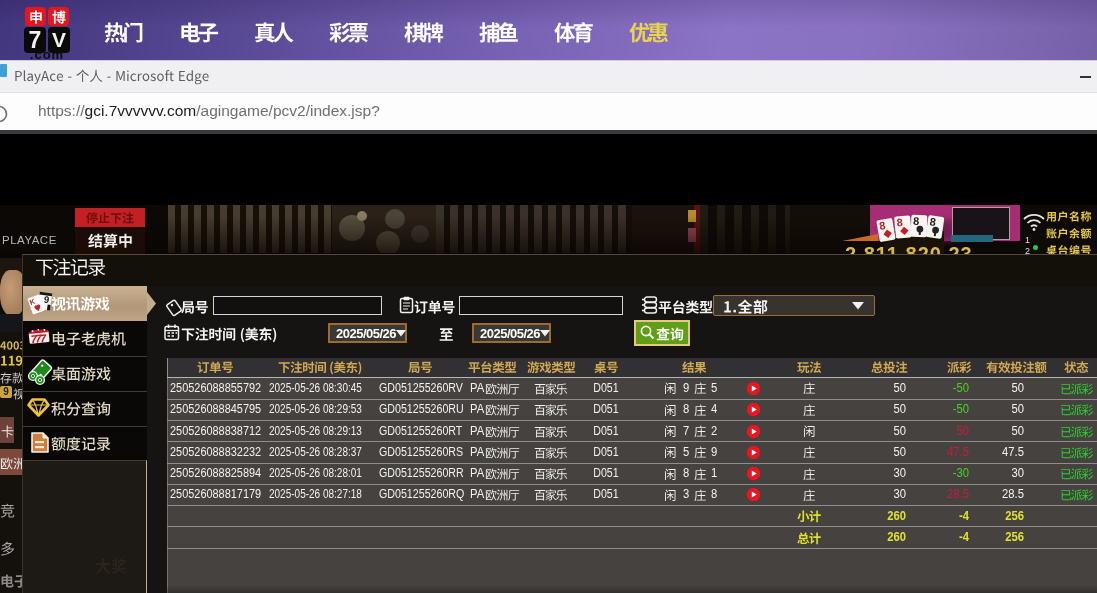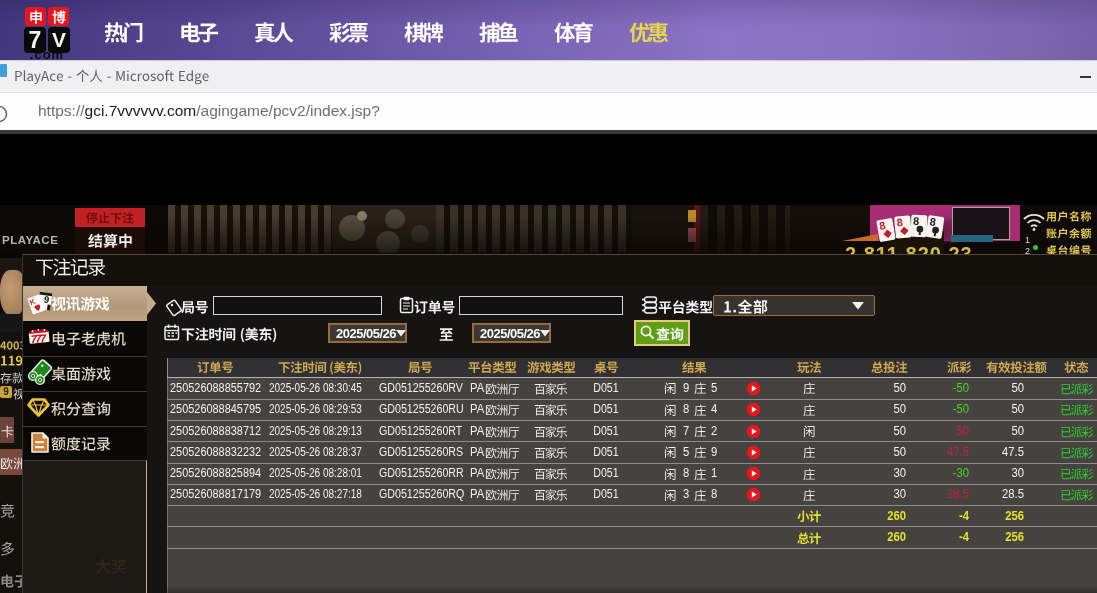--- a/index.html
+++ b/index.html
@@ -259,21 +259,21 @@
 <div style="position:absolute;left:357px;top:6px;width:10px;height:10px;border-radius:50%;background:#8a7a64"></div>
 <div style="position:absolute;left:436px;top:0;width:196px;height:53px;background:repeating-linear-gradient(90deg,#3a3228 0 8px,#140e08 8px 14px)"></div>
 <div style="position:absolute;left:632px;top:0;width:68px;height:53px;background:#1a120c"></div>
 <div style="position:absolute;left:694px;top:0;width:6px;height:53px;background:#5a1410"></div>
 <div style="position:absolute;left:688px;top:5px;width:8px;height:12px;background:#b98a2a"></div>
 <div style="position:absolute;left:688px;top:23px;width:8px;height:14px;background:#a04a5a"></div>
 <div style="position:absolute;left:700px;top:0;width:90px;height:53px;opacity:.55;background:repeating-linear-gradient(90deg,#342a1e 0 8px,#120c07 8px 17px)"></div>
 <div style="position:absolute;left:790px;top:0;width:80px;height:53px;background:#140e09"></div>
 <div style="position:absolute;left:140px;top:0;width:730px;height:53px;background:linear-gradient(rgba(0,0,0,0) 20%,rgba(10,5,2,.55) 75%,rgba(8,4,2,.8))"></div>
 <div style="position:absolute;left:0;top:48px;width:1097px;height:5px;background:#0a0603"></div>
-<div style="position:absolute;left:2px;top:29px;width:70px;height:16px;color:#b9b5ae;font-size:11.5px;font-weight:bold;letter-spacing:.5px">PLAYACE</div>
+<div style="position:absolute;left:2px;top:29px;width:70px;height:16px;color:#b9b5ae;font-size:11.5px;font-weight:normal;letter-spacing:.5px">PLAYACE</div>
 <div style="position:absolute;left:75px;top:3px;width:70px;height:19px;background:#c32023"></div>
 <svg class="t" style="left:86.0px;top:6.0px;" width="50" height="15">
       <g transform="translate(0,11.52) scale(0.01200,-0.01200)" fill="#700d10">
         <use href="#G38" x="0"></use>
         <use href="#G39" x="1000"></use>
         <use href="#G40" x="2000"></use>
         <use href="#G41" x="3000"></use>
       </g>
     </svg>
 <div style="position:absolute;left:75px;top:22px;width:70px;height:31px;background:#1c0c08"></div>

